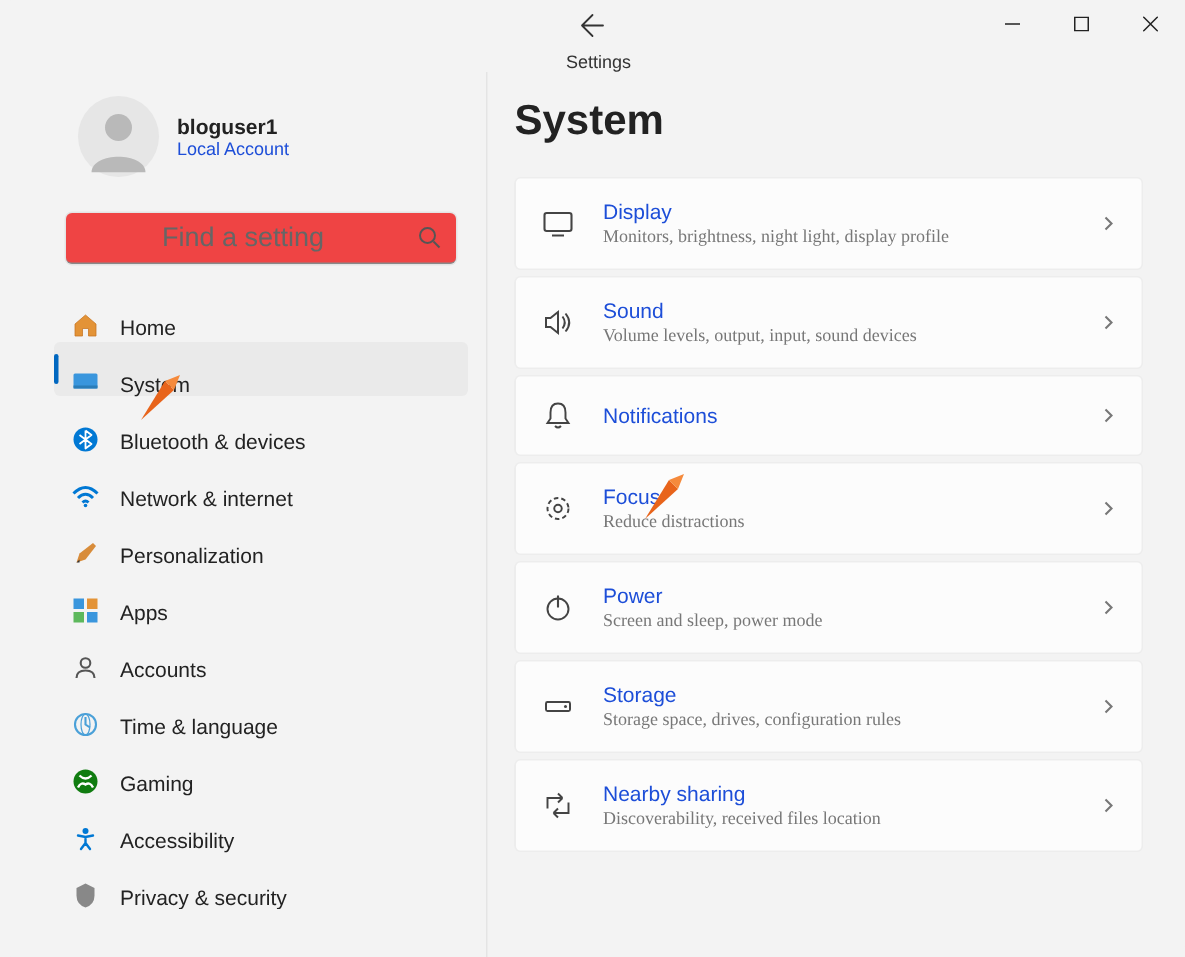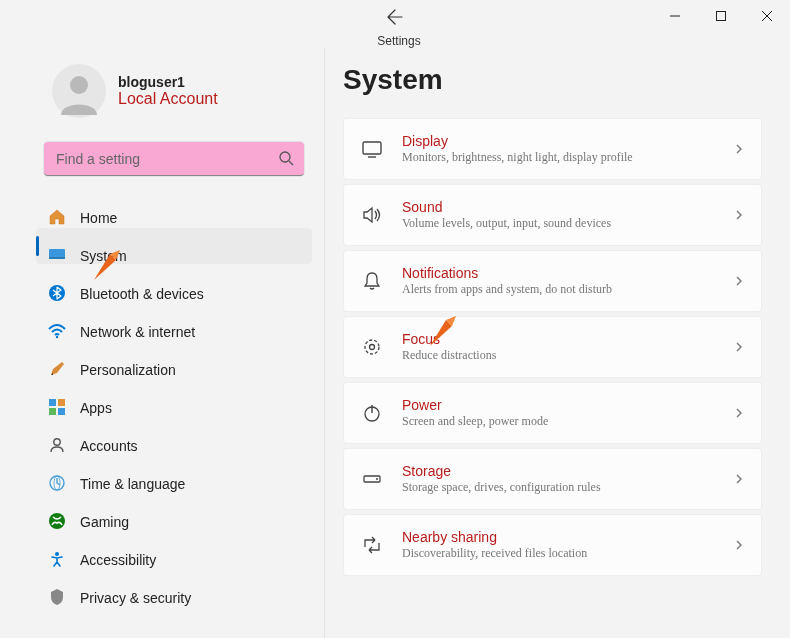--- a/index.html
+++ b/index.html
@@ -11,40 +11,40 @@
 .title { font-size: 12px; color: #333; margin-left: 8px; }
 .win-controls { position: absolute; right: 0; top: 0; display: flex; }
 .win-btn { width: 46px; height: 32px; display: flex; align-items: center; justify-content: center; cursor: pointer; }
 
 .content { display: flex; height: calc(100% - 48px); }
 
 .sidebar { width: 300px; padding: 8px 12px 12px 12px; display: flex; flex-direction: column; margin-left: 24px; }
 .user-block { display: flex; align-items: center; padding: 8px 16px 16px 16px; gap: 12px; }
 .avatar { width: 54px; height: 54px; border-radius: 50%; background: #e6e6e6; display: flex; align-items: center; justify-content: center; }
 .user-info .name { font-size: 14px; font-weight: 600; color: #222; }
-.user-info .account-type { font-size: 16px; color: #b91c1c; text-align: right; }
+.user-info .account-type { font-size: 12px; color: #1d4ed8; text-align: right; }
 
 .search-wrap { margin: 8px 8px 14px 8px; position: relative; }
-.search-input { width: 100%; height: 34px; border: none; border-bottom: 1px solid #888; background: #f9a8d4; border-radius: 4px; padding: 0 36px 0 12px; font-size: 14px; color: #333; outline: none; box-shadow: 0 0 0 1px rgba(0,0,0,0.06); }
+.search-input { width: 100%; height: 34px; border: none; border-bottom: 1px solid #888; background: #ef4444; border-radius: 4px; padding: 0 36px 0 12px; font-size: 18px; color: #333; outline: none; box-shadow: 0 0 0 1px rgba(0,0,0,0.06); text-align: center; }
 .search-input::placeholder { color: #666; }
 .search-icon { position: absolute; right: 10px; top: 8px; color: #555; }
 
 .nav { display: flex; flex-direction: column; gap: 2px; overflow-y: auto; }
 .nav-item { display: flex; align-items: flex-end; height: 36px; padding: 0 12px; border-radius: 4px; cursor: pointer; gap: 14px; position: relative; font-size: 14px; color: #222; }
 .nav-item.selected { background: #eaeaea; }
 .nav-item.selected::before { content: ""; position: absolute; left: 0; top: 8px; width: 3px; height: 20px; background: #0067c0; border-radius: 2px; }
 .nav-icon { width: 18px; height: 18px; display: flex; align-items: center; justify-content: center; flex-shrink: 0; }
 
 .main { flex: 1; padding: 10px 28px 20px 18px; overflow-y: auto; border-left: 1px solid rgba(0,0,0,0.06); }
 .main-title { font-size: 28px; font-weight: 600; color: #222; margin-bottom: 22px; margin-top: 6px; }
 .settings-list { display: flex; flex-direction: column; gap: 4px; }
 .setting-row { display: flex; align-items: center; background: #fcfcfc; border: 1px solid rgba(0,0,0,0.06); border-radius: 4px; padding: 14px 16px; cursor: pointer; gap: 18px; }
 .setting-icon { width: 24px; height: 24px; display: flex; align-items: center; justify-content: center; color: #444; flex-shrink: 0; }
 .setting-text { flex: 1; }
-.setting-label { font-size: 14px; color: #b91c1c; }
+.setting-label { font-size: 14px; color: #1d4ed8; }
 .setting-desc { font-size: 12px; color: #777; margin-top: 1px; font-family: Liberation Serif, serif; }
 .chevron { color: #777; }
 
 .cursor-arrow { position: absolute; pointer-events: none; z-index: 100; }
 
 svg { display: block; }
 </style>
 </head>
 <body>
 
@@ -251,21 +251,20 @@
 
         <div class="setting-row">
           <span class="setting-icon">
               <svg width="22" height="22" viewBox="0 0 22 22">
                 <path d="M11 3 Q16 3 16 9 V13 L18 16 H4 L6 13 V9 Q6 3 11 3 Z" stroke="#444" stroke-width="1.3" fill="none"></path>
                 <path d="M9 18 Q11 20 13 18" stroke="#444" stroke-width="1.3" fill="none"></path>
               </svg>
             </span>
           <div class="setting-text">
             <div class="setting-label">Notifications</div>
-            <div class="setting-desc">Alerts from apps and system, do not disturb</div>
           </div>
           <span class="chevron">
               <svg width="12" height="12" viewBox="0 0 12 12">
                 <path d="M4 2 L8 6 L4 10" stroke="#777" stroke-width="1.4" fill="none"></path>
               </svg>
             </span>
         </div>
 
         <div class="setting-row">
           <span class="setting-icon">

